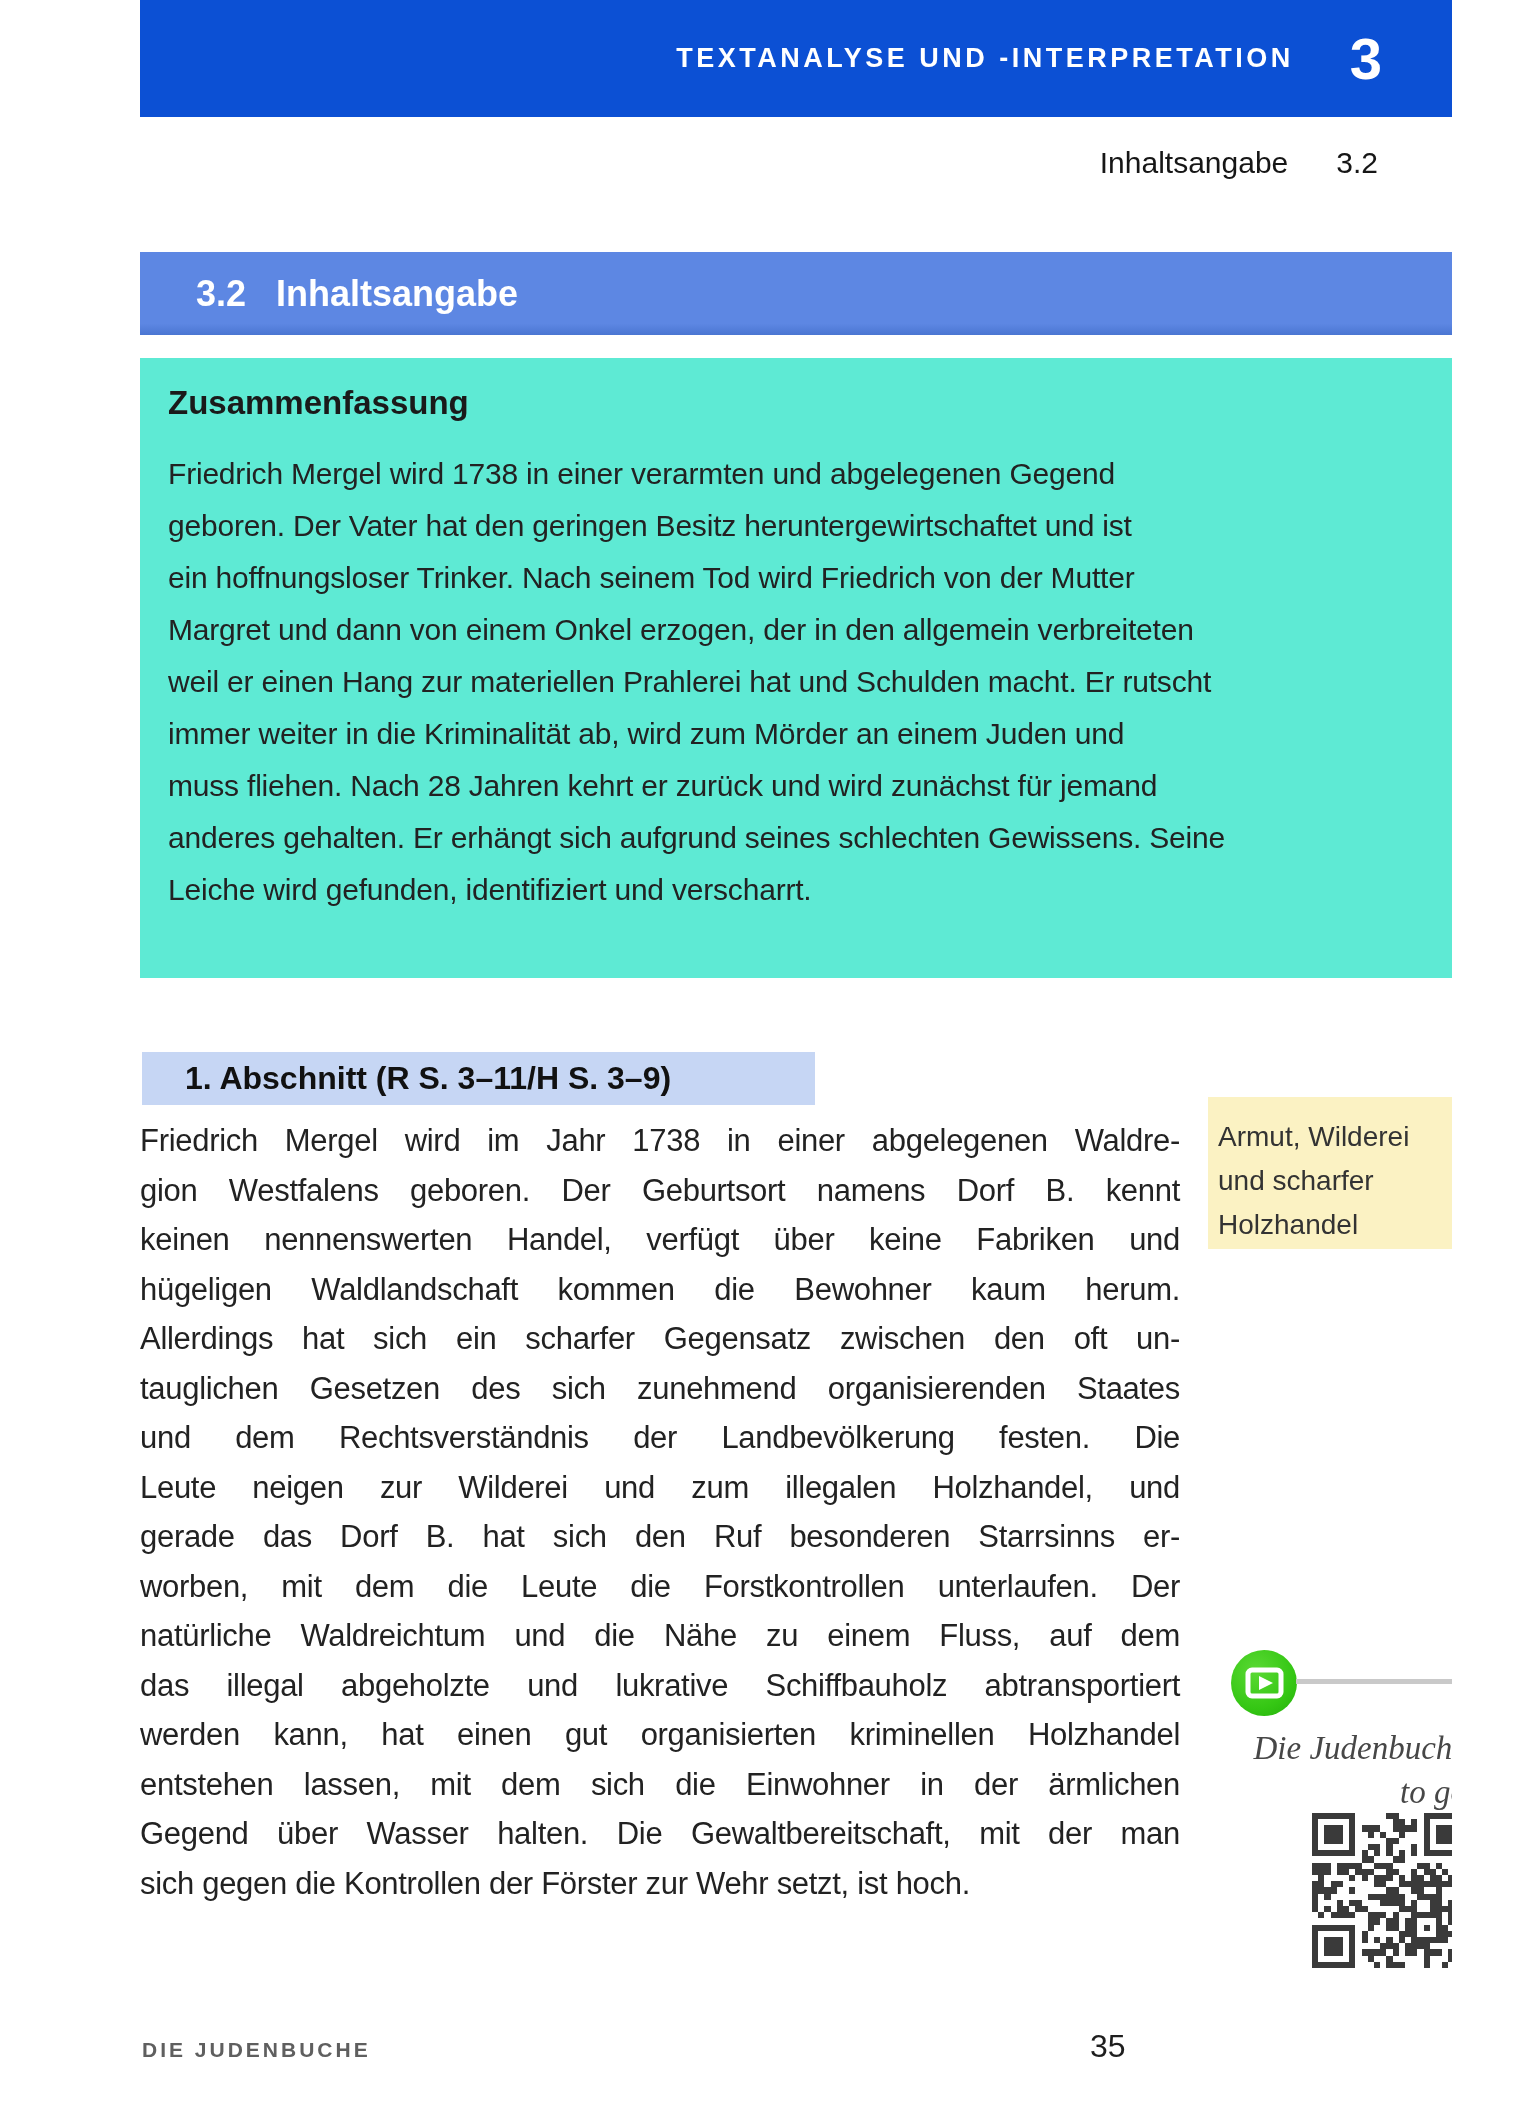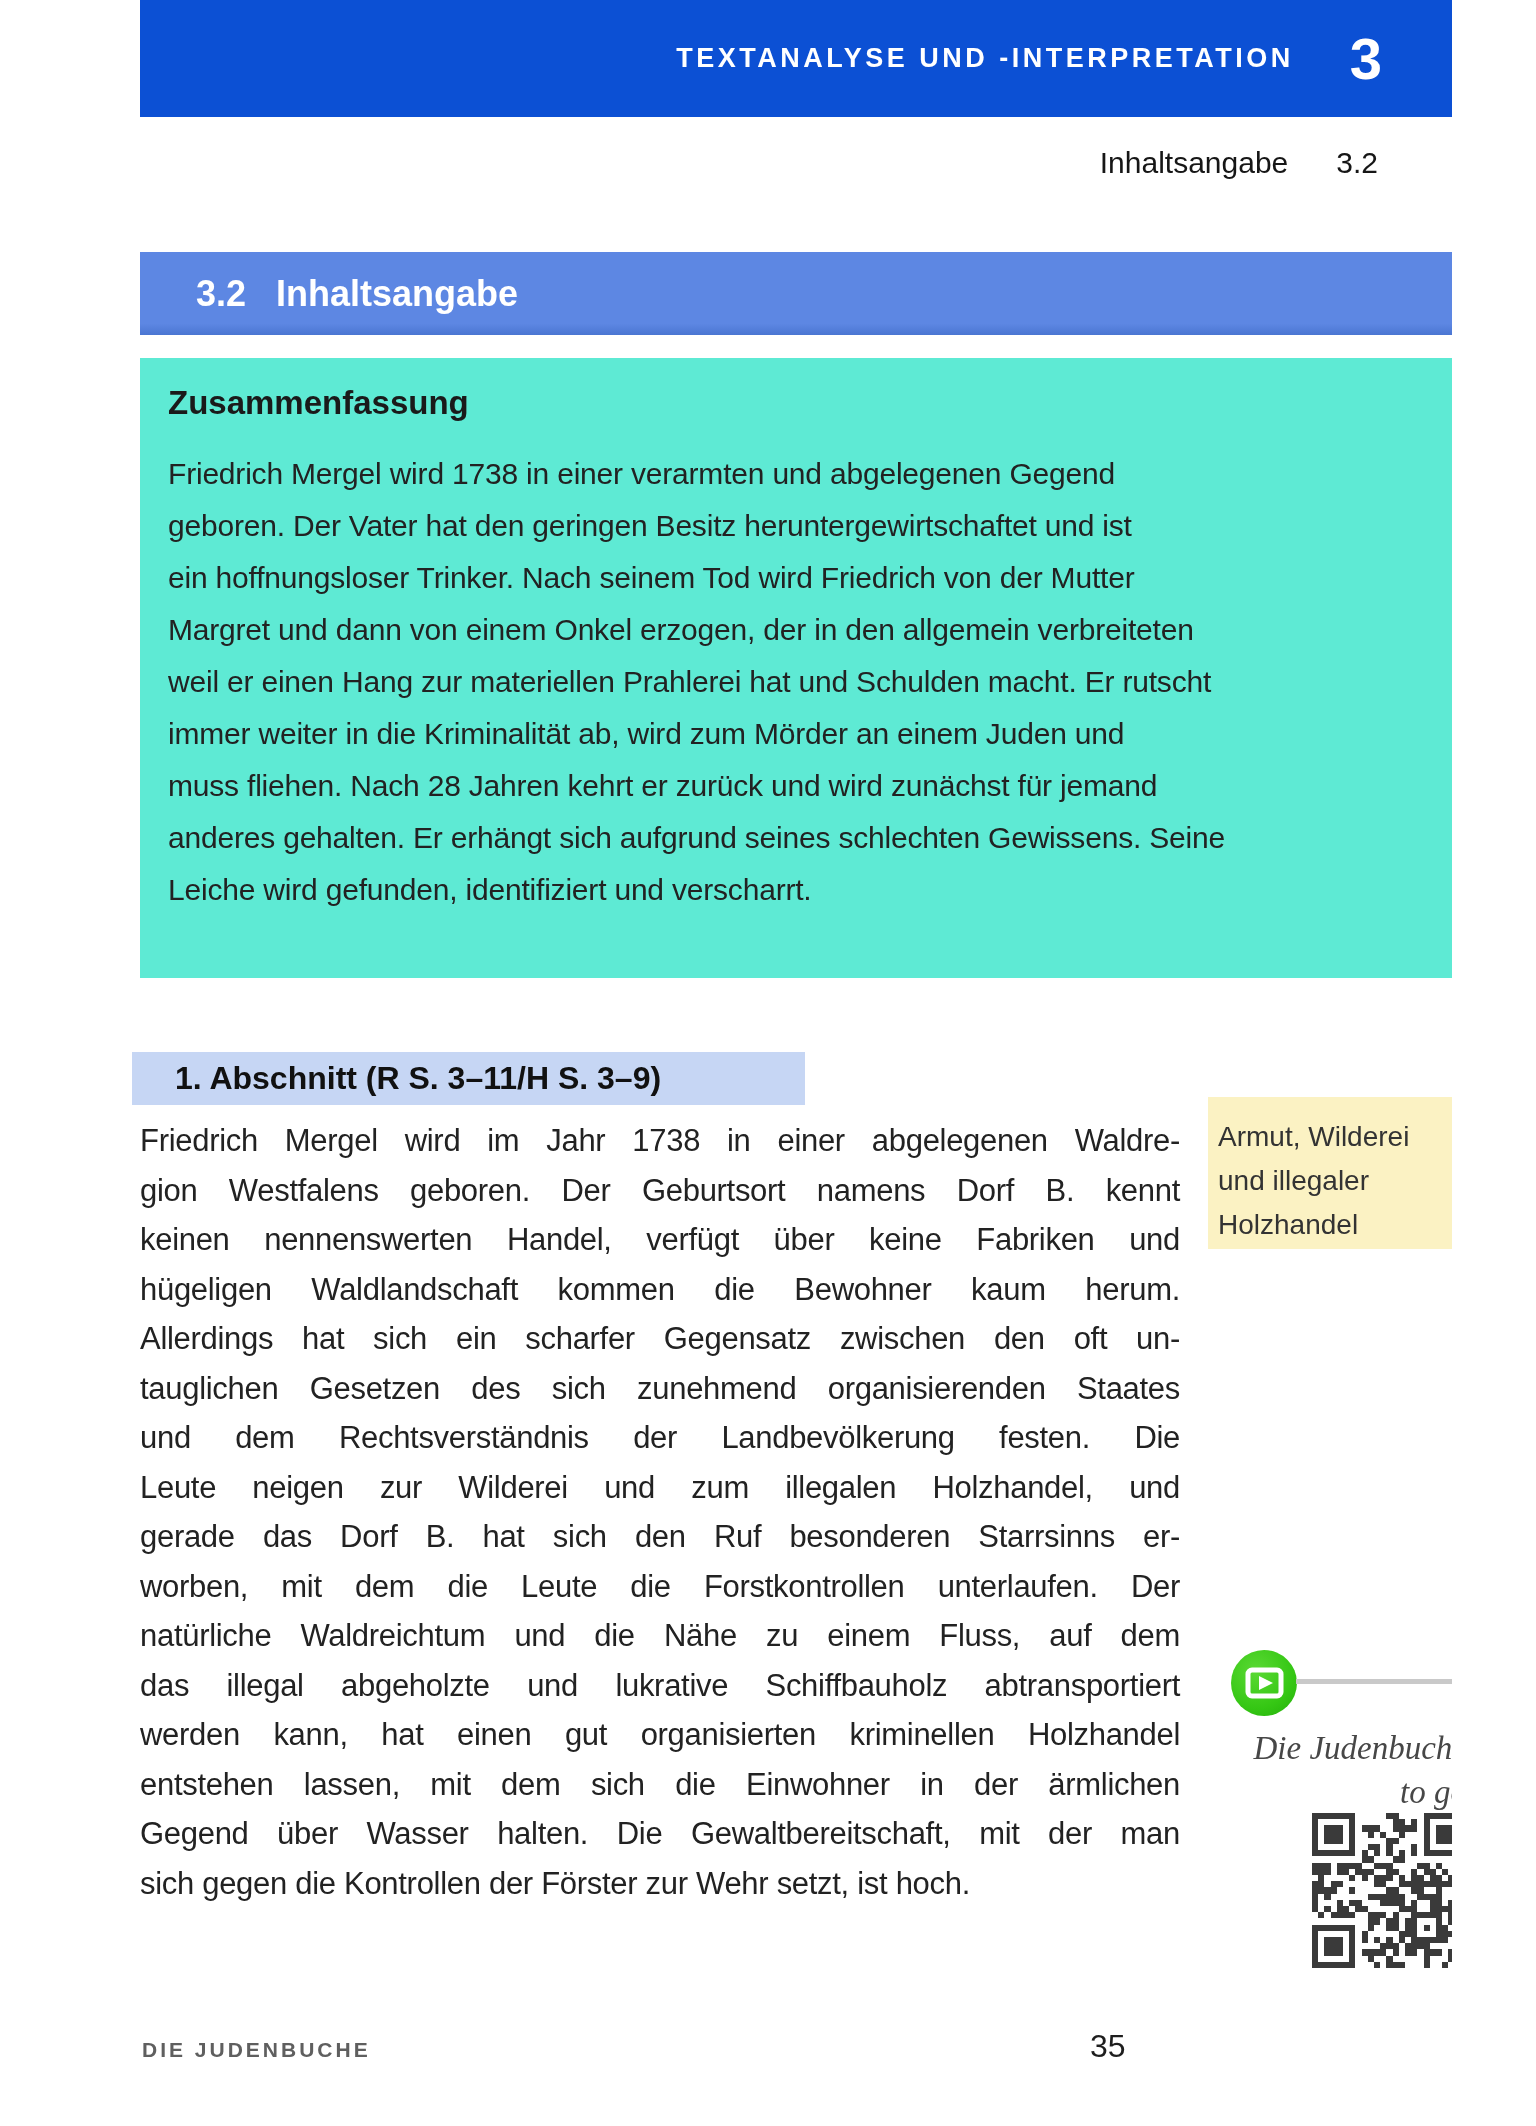--- a/index.html
+++ b/index.html
@@ -53,21 +53,21 @@
   .summary-heading{
     font-weight:bold; font-size:33px; color:#1a1a1a; margin:0 0 26px 0;
   }
   .summary-line{
     font-size:30px; line-height:52px; color:#222222;
     letter-spacing:-0.2px; white-space:nowrap;
   }
 
   
   .subsection-bar{
-    position:absolute; left:132px; top:1052px; width:673px; height:53px;
+    position:absolute; left:142px; top:1052px; width:673px; height:53px;
     background:#c6d6f4;
     display:flex; align-items:center;
     padding-left:43px; box-sizing:border-box;
     color:#111111; font-weight:bold; font-size:32px; white-space:nowrap;
   }
 
   
   .body-text{
     position:absolute; left:140px; top:1116px; width:1040px;
   }
@@ -166,21 +166,21 @@
       <div class="body-line">das illegal abgeholzte und lukrative Schiffbauholz abtransportiert</div>
       <div class="body-line">werden kann, hat einen gut organisierten kriminellen Holzhandel</div>
       <div class="body-line">entstehen lassen, mit dem sich die Einwohner in der ärmlichen</div>
       <div class="body-line">Gegend über Wasser halten. Die Gewaltbereitschaft, mit der man</div>
       <div class="body-line">sich gegen die Kontrollen der Förster zur Wehr setzt, ist hoch.</div>
     </div>
 
   <div class="margin-note">
     <div>
         <div class="margin-note-line">Armut, Wilderei</div>
-        <div class="margin-note-line">und illegaler</div>
+        <div class="margin-note-line">und scharfer</div>
         <div class="margin-note-line">Holzhandel</div>
       </div>
   </div>
 
   <svg class="play-icon" viewBox="0 0 70 70" aria-hidden="true">
     <defs>
       <radialGradient id="pg" cx="38%" cy="32%" r="80%">
         <stop offset="0%" stop-color="#5bd934"></stop>
         <stop offset="70%" stop-color="#35c714"></stop>
         <stop offset="100%" stop-color="#29b60d"></stop>

